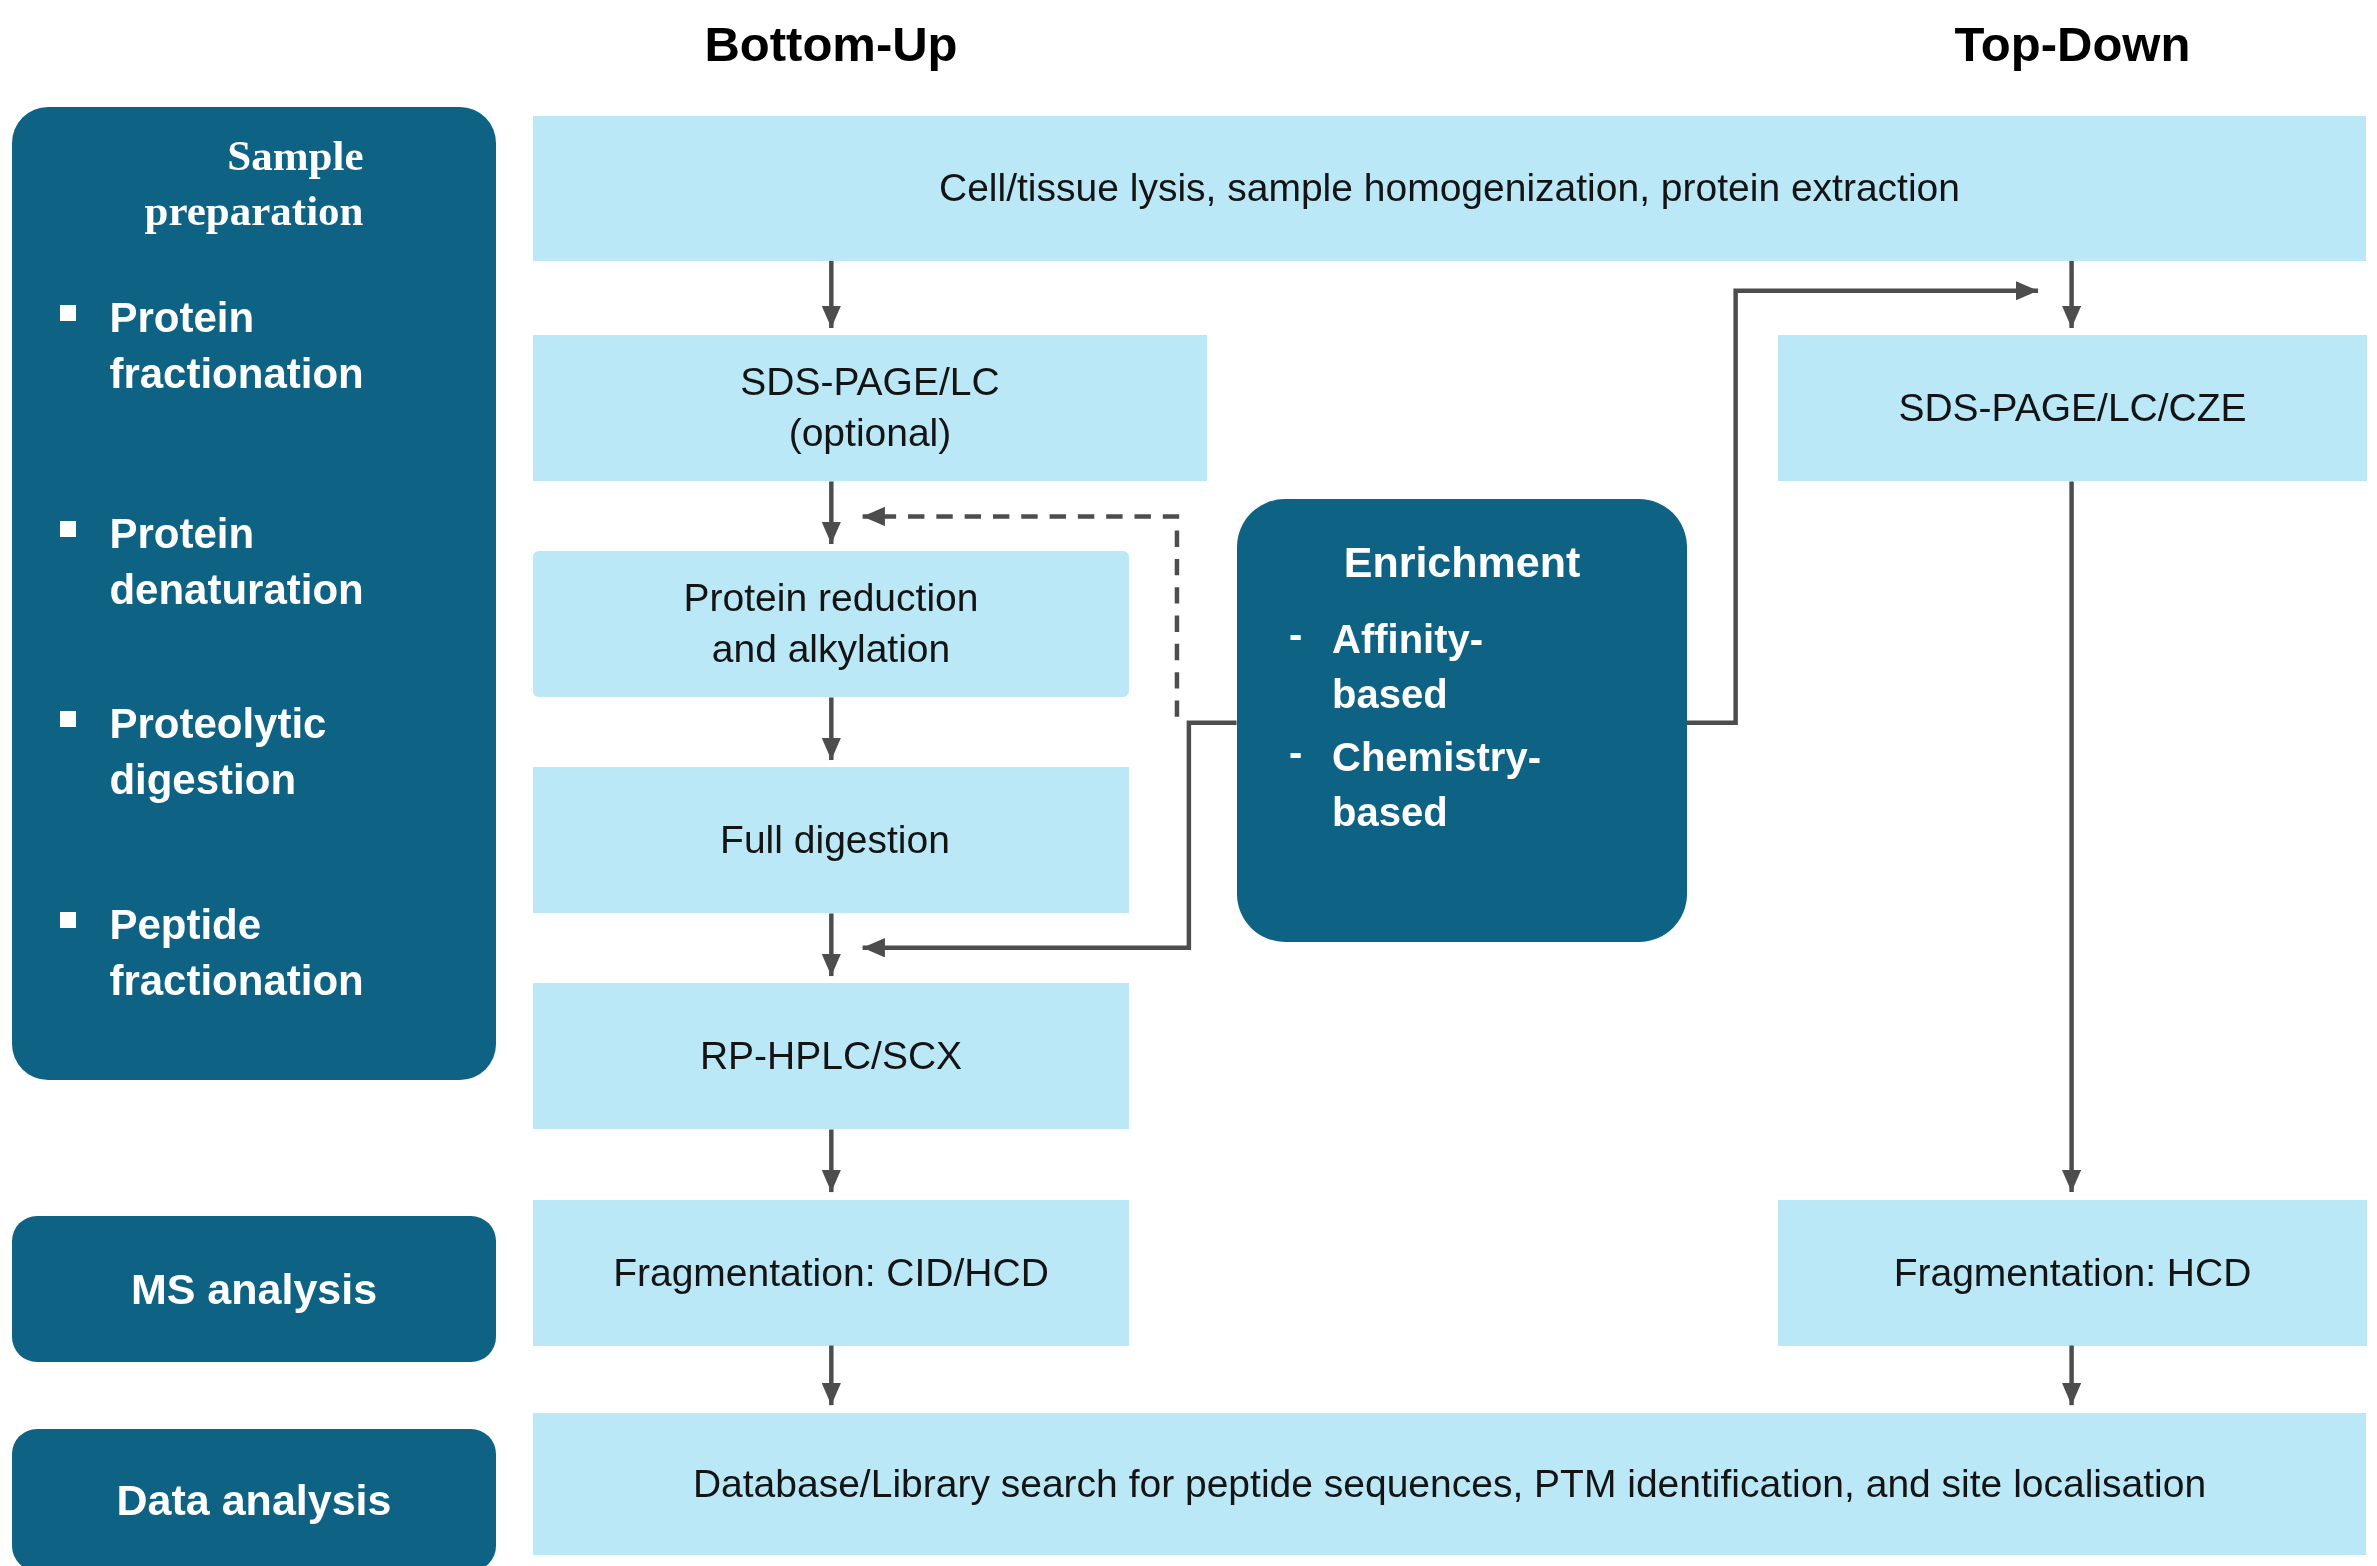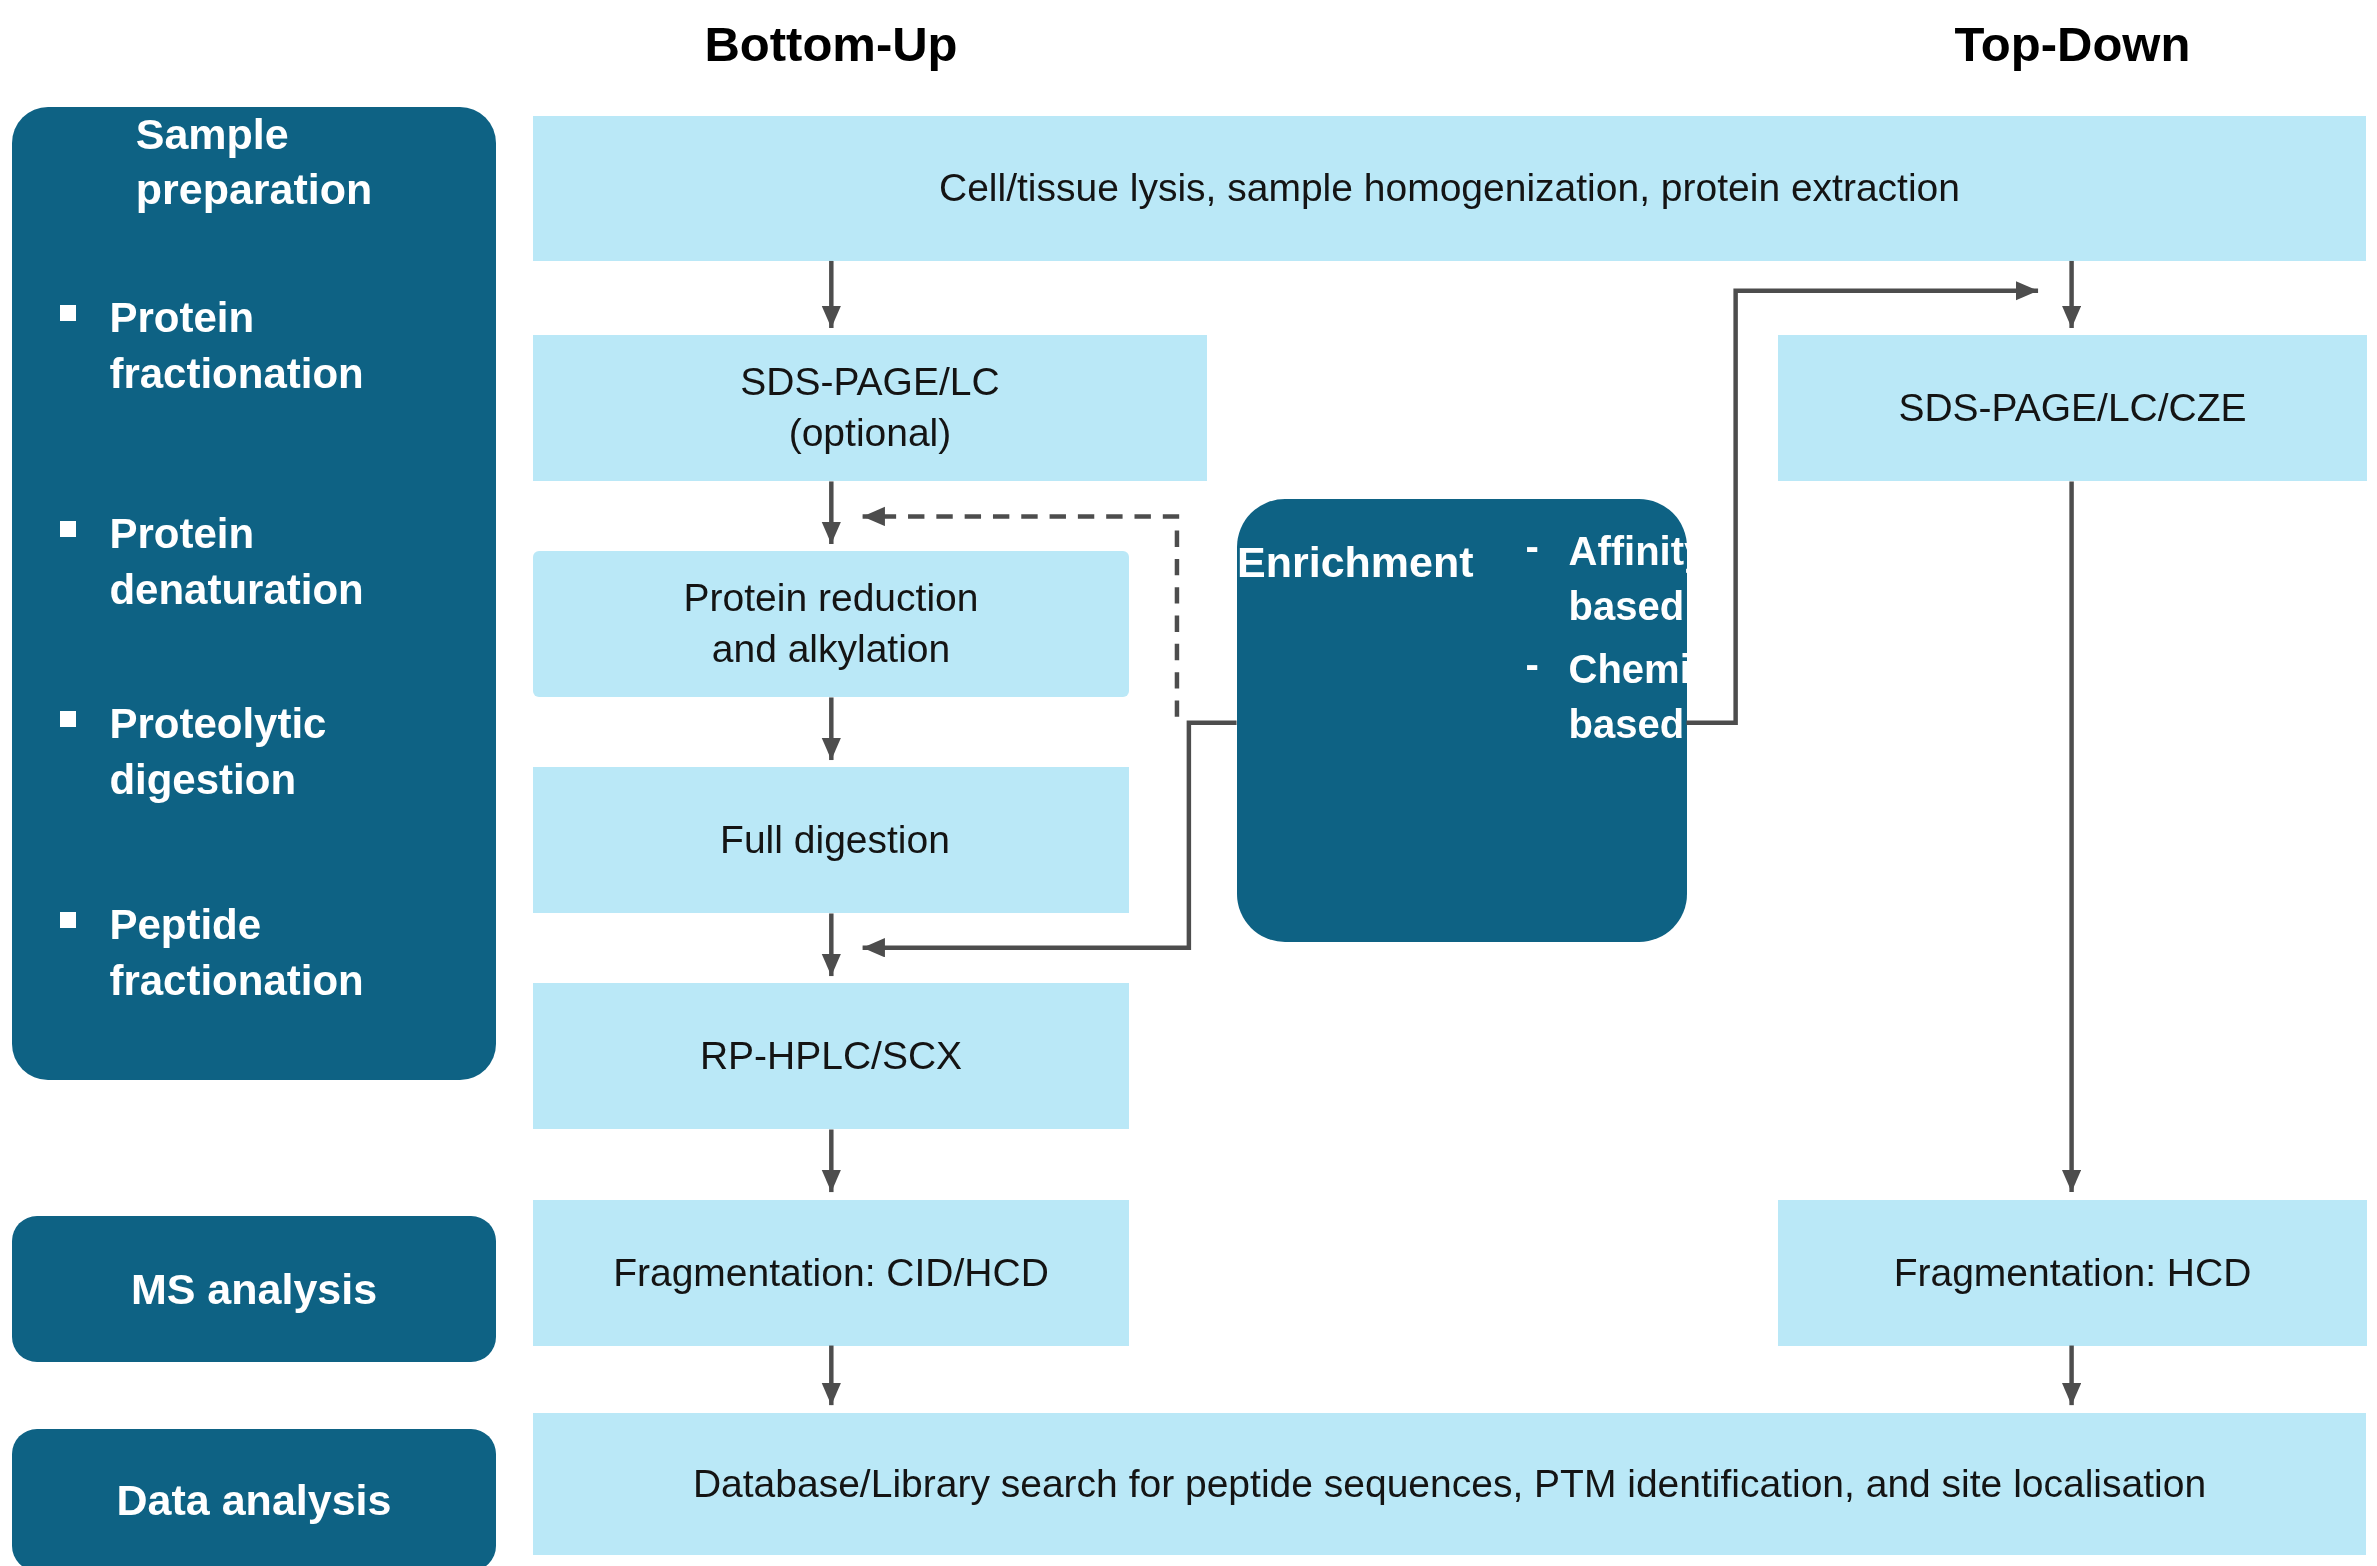--- a/index.html
+++ b/index.html
@@ -7,28 +7,28 @@
 
   .col-title{position:absolute;top:6px;height:75px;display:flex;align-items:center;justify-content:center;
     font-size:49px;font-weight:bold;color:#000;}
 
   .node{position:absolute;display:flex;align-items:center;justify-content:center;
     text-align:center;white-space:pre-line;box-sizing:border-box;}
   .cyan{background:#bae8f7;color:#141414;font-size:39px;line-height:1.3;}
   .dark{background:#0e6284;color:#ffffff;font-weight:bold;}
 
   .sidebar{flex-direction:column;justify-content:flex-start;border-radius:36px;}
-  .sidebar-heading{font-size:43px;line-height:1.28;text-align:left;white-space:pre-line;}
+  .sidebar-heading{font-size:43px;line-height:1.28;text-align:right;white-space:pre-line;margin-top:21px;font-family:Liberation Serif, serif;}
   .bullet{position:absolute;left:48px;display:flex;align-items:flex-start;text-align:left;}
   .bullet .sq{width:16.4px;height:16.4px;background:#ffffff;margin-top:15px;flex:0 0 auto;}
   .bullet .bl{font-size:42px;line-height:1.33;white-space:pre-line;margin-left:33px;font-weight:bold;color:#fff;}
 
   .stage{border-radius:25px;font-size:43px;margin-top:16px;}
 
-  .enrichment{border-radius:48px;flex-direction:row;justify-content:flex-start;align-items:stretch;}
+  .enrichment{border-radius:48px;flex-direction:column;justify-content:flex-start;align-items:stretch;}
   .enr-title{font-size:43px;font-weight:bold;text-align:center;margin-top:39px;}
   .enr-list{margin:25px 0 0 52px;display:flex;flex-direction:column;row-gap:7.5px;}
   .enr-item{display:flex;align-items:flex-start;text-align:left;}
   .enr-item .dash{font-size:40px;font-weight:bold;width:43px;flex:0 0 auto;}
   .enr-item .lbl{font-size:40px;font-weight:bold;line-height:1.38;white-space:pre-line;}
 
   svg.arrows{position:absolute;left:0;top:0;width:2377px;height:1567px;pointer-events:none;}
 </style>
 </head>
 <body>

